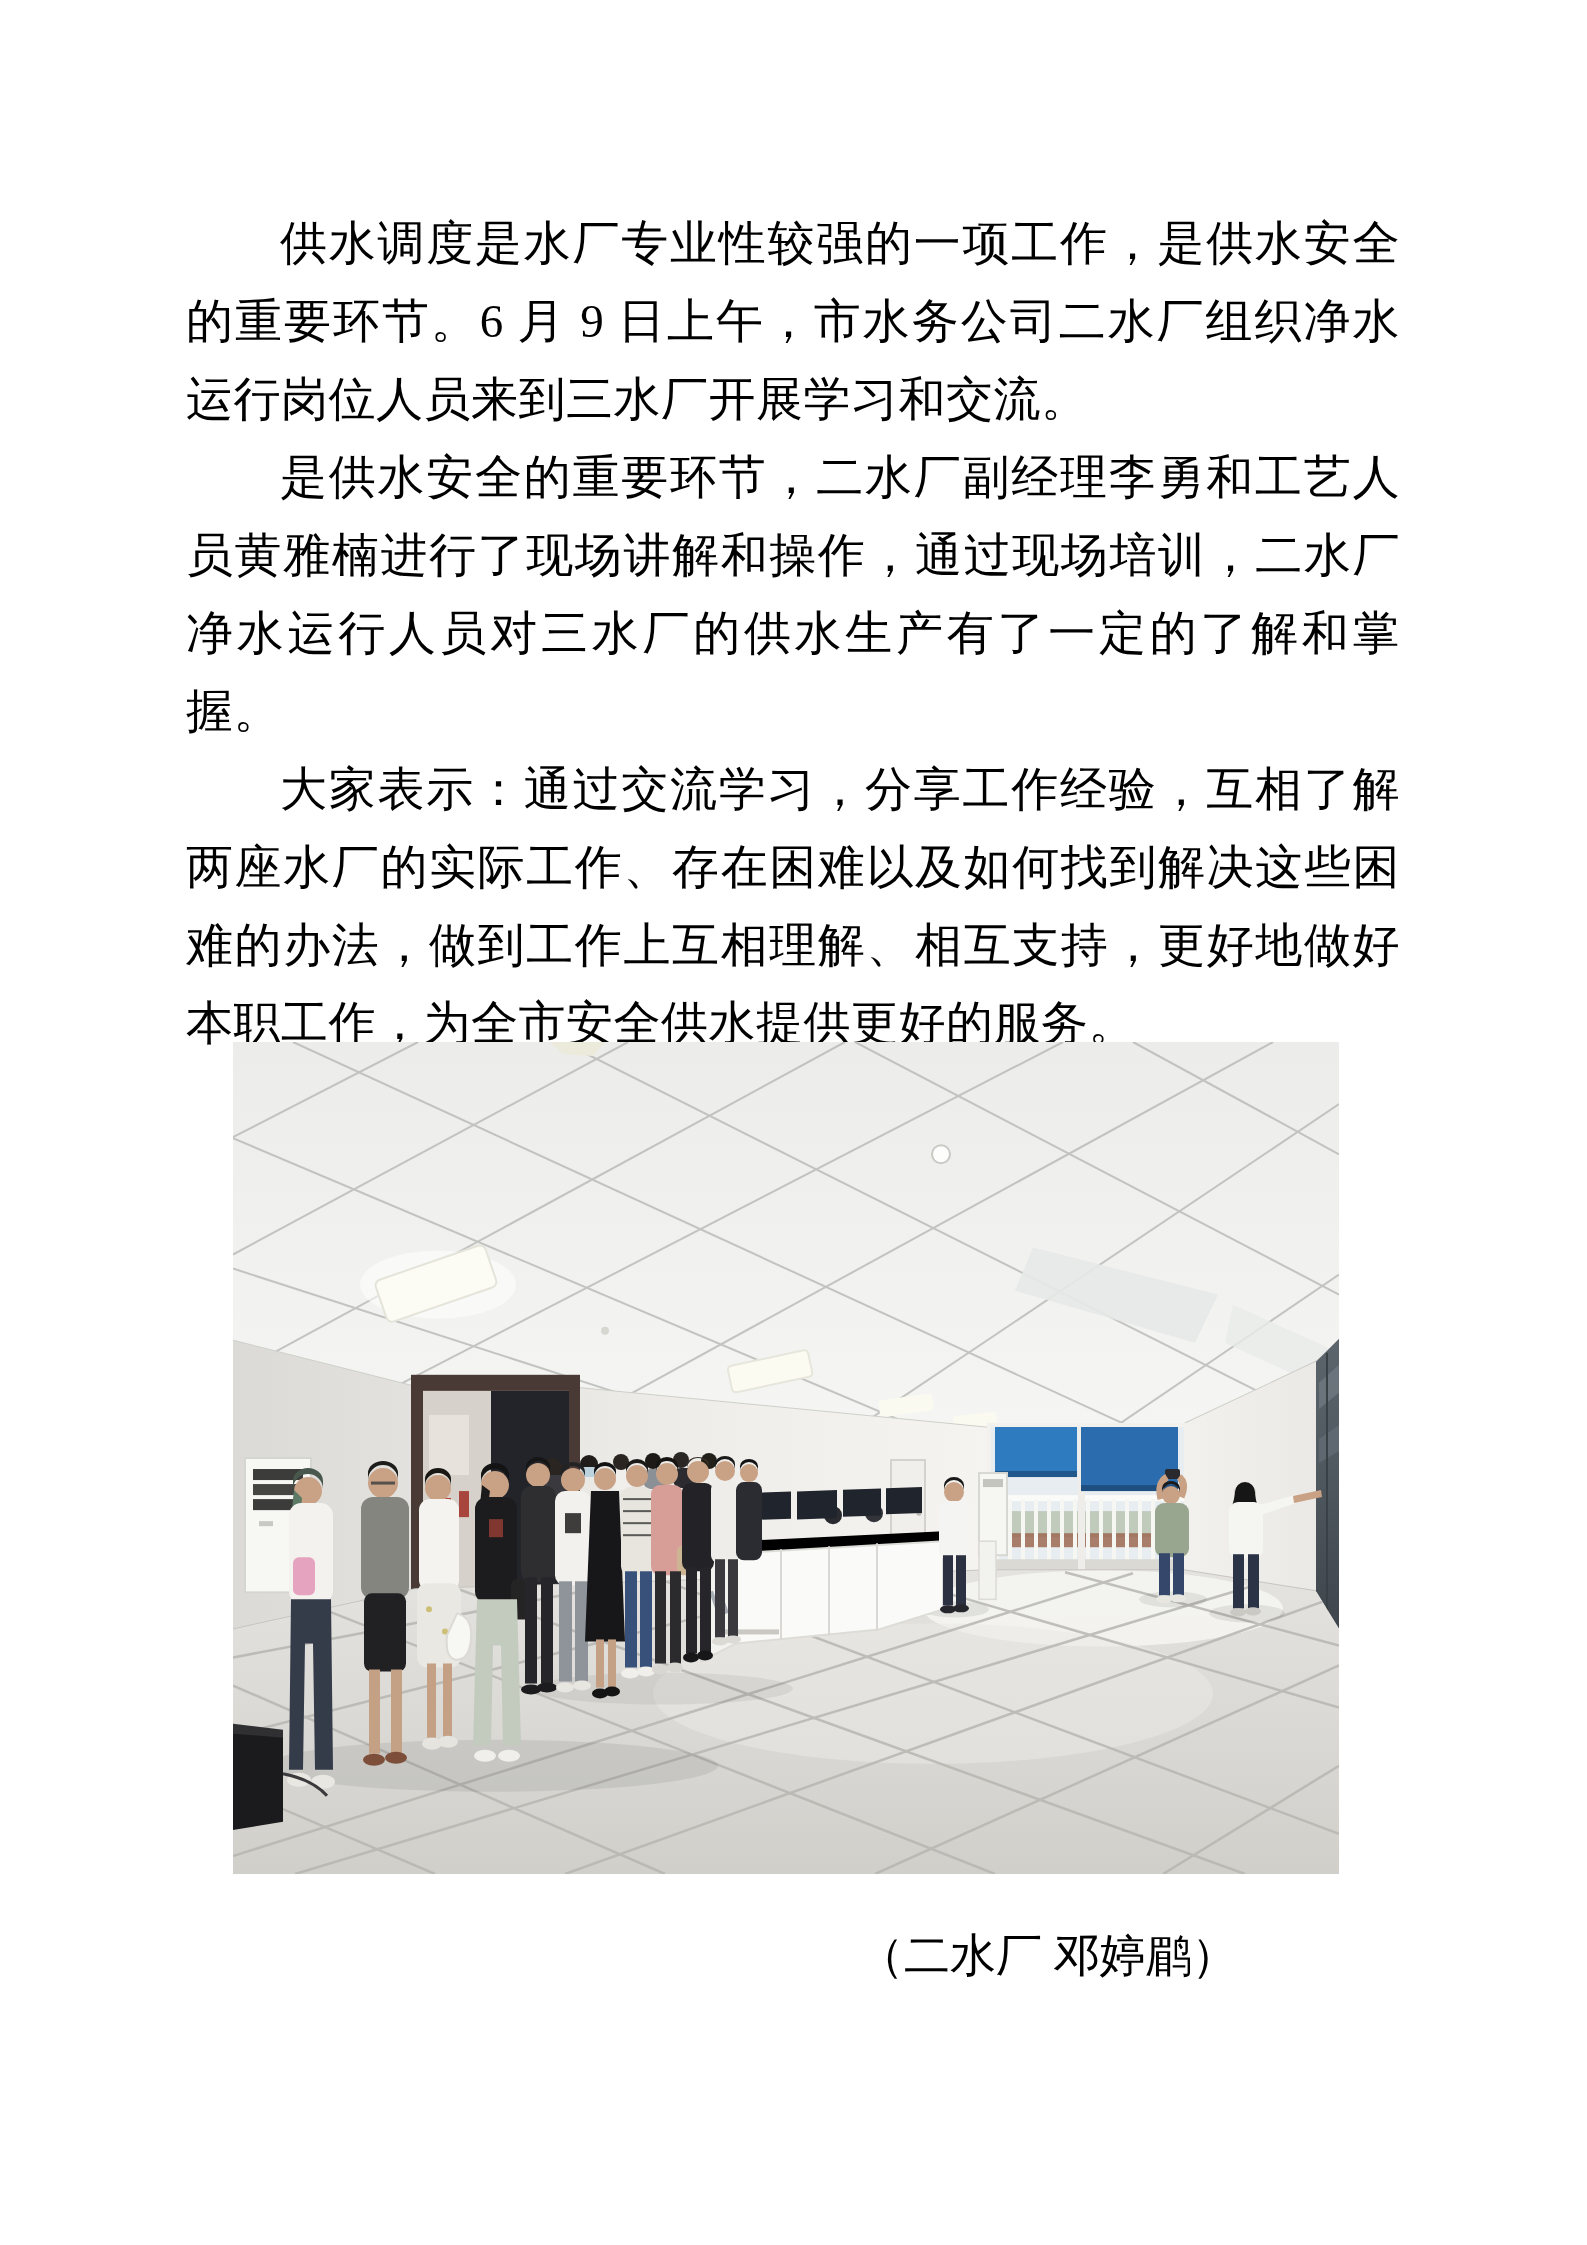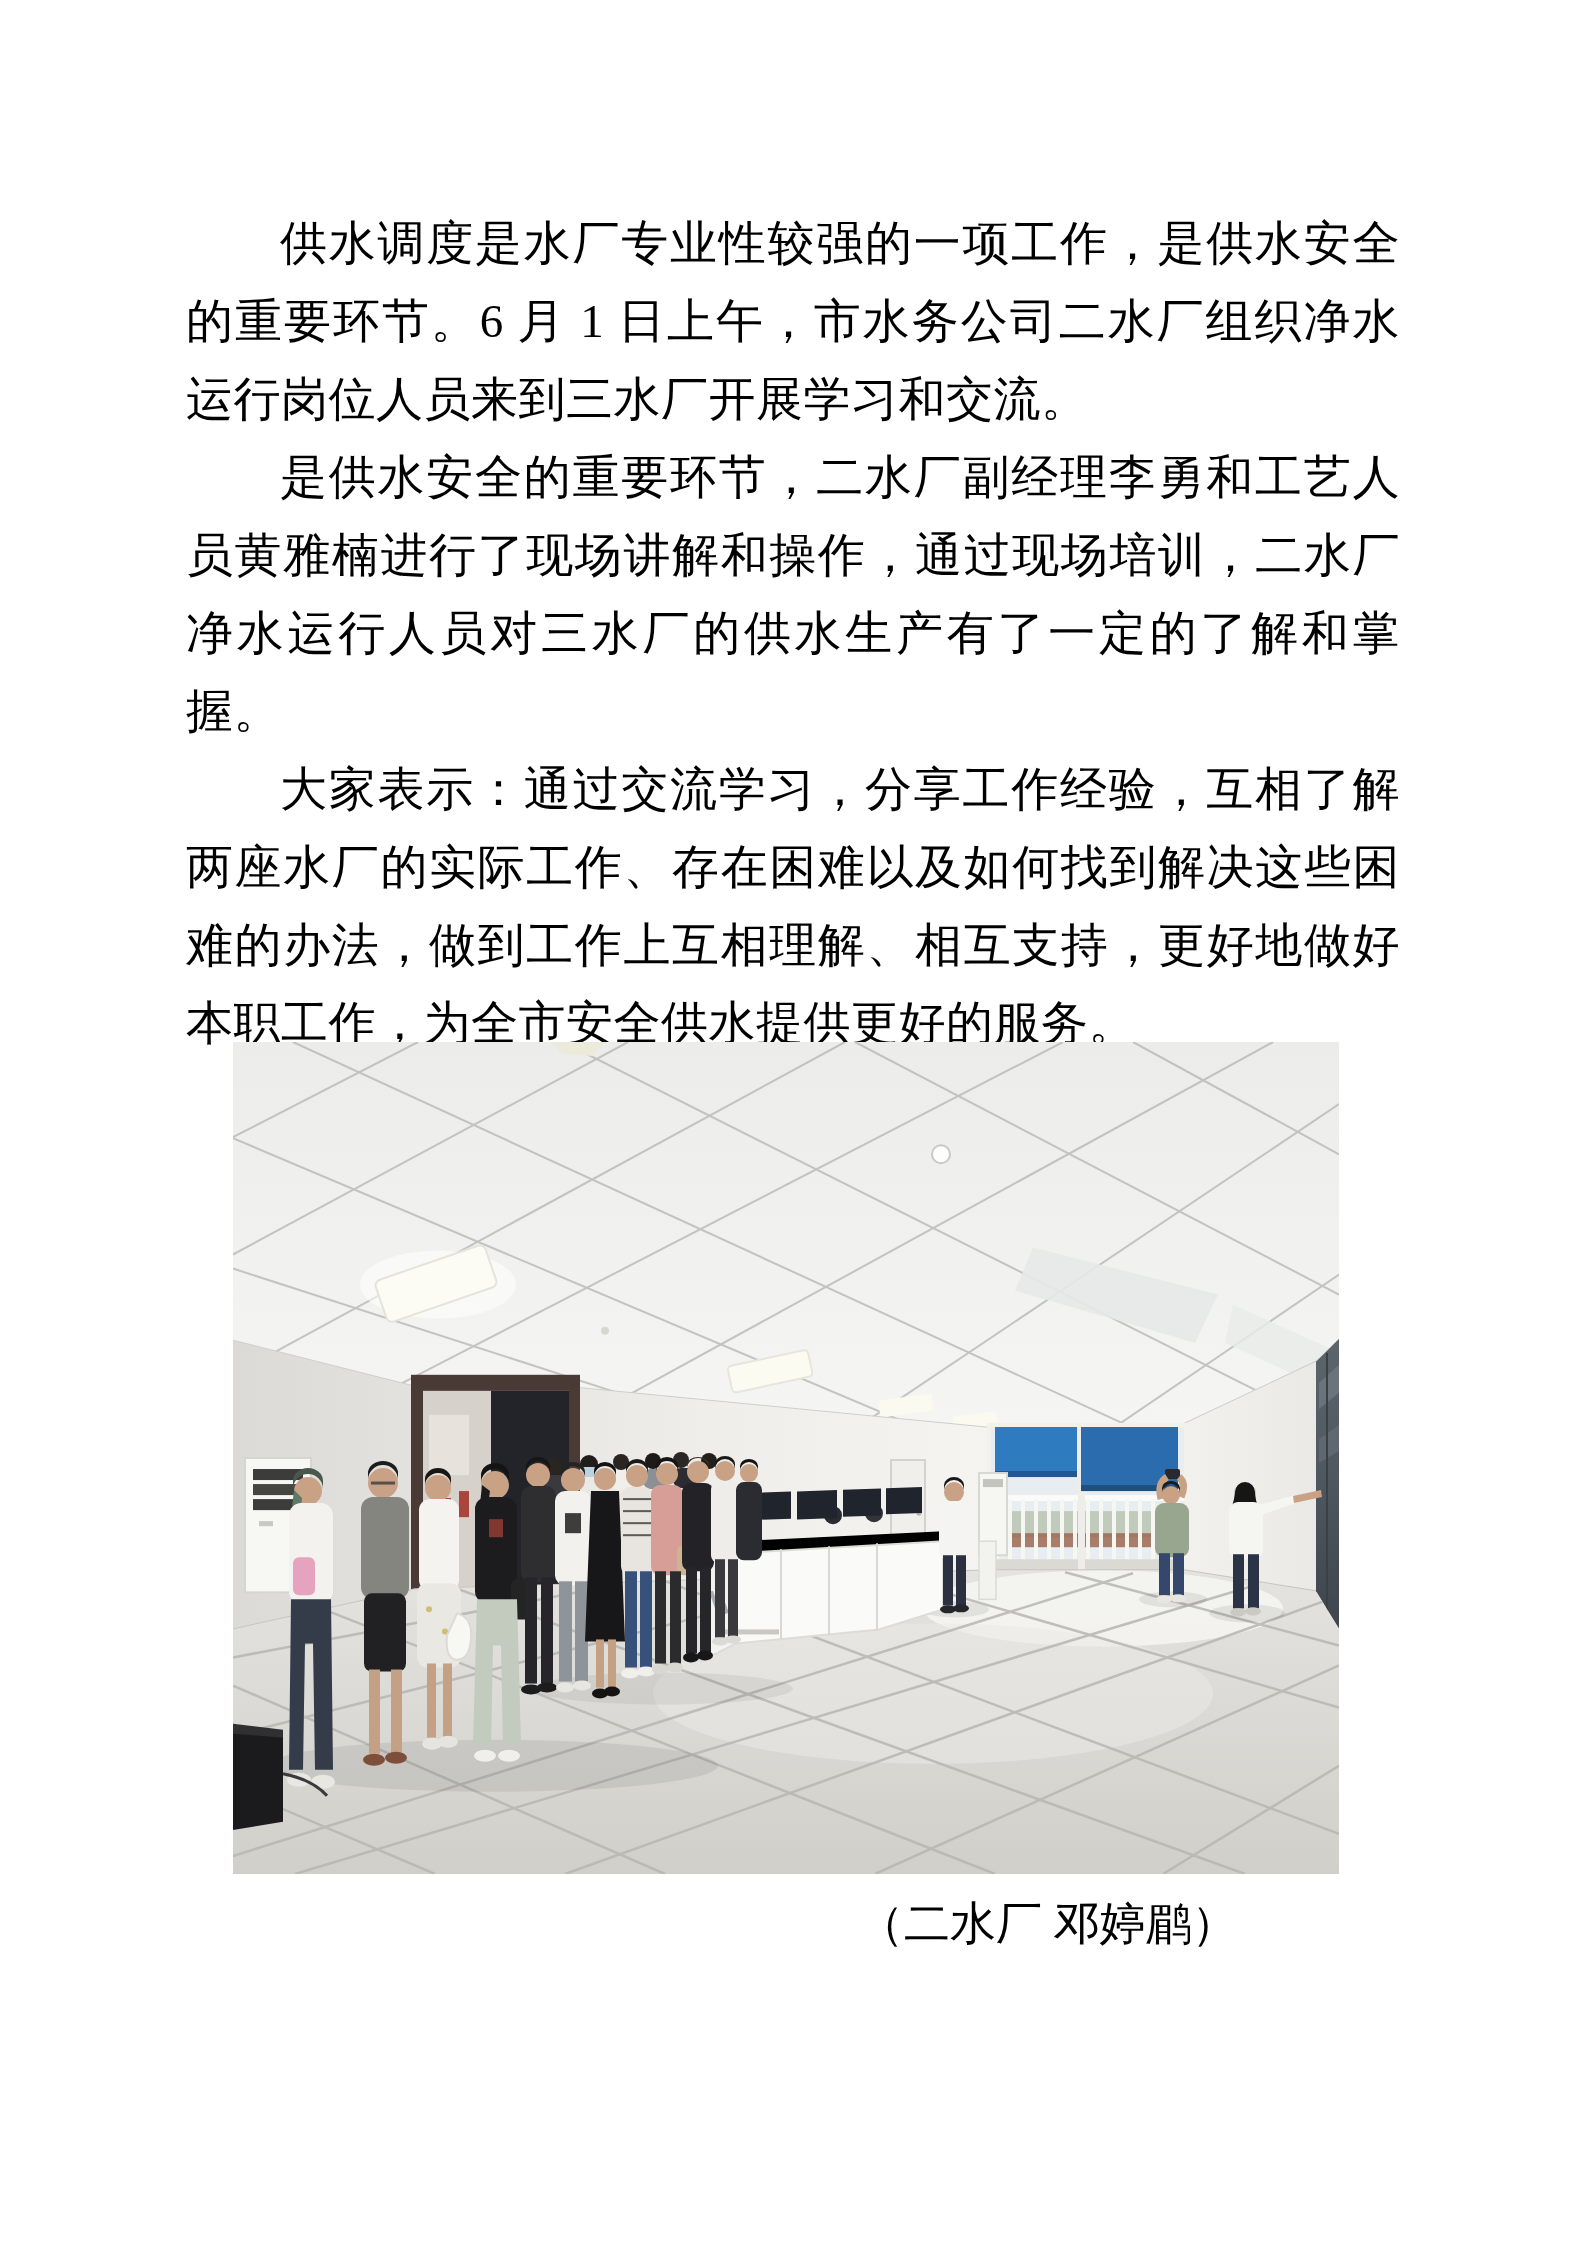--- a/index.html
+++ b/index.html
@@ -23,33 +23,33 @@
     letter-spacing:0.5px;
   }
   .photo-figure{
     width:1106px;height:832px;
     margin:-20px 0 0 47px;
     overflow:hidden;
     background:#f0f0ee;
   }
   .photo-figure svg{display:block;width:100%;height:100%;}
   .caption{
-    margin:20px 0 0 672px;
+    margin:52px 0 0 672px;
     font-size:46px;
     line-height:60px;
     white-space:nowrap;
   }
 </style>
 </head>
 <body>
 
 <div class="page">
 
   <div class="article">
-    <p>供水调度是水厂专业性较强的一项工作，是供水安全的重要环节。6 月 1 日上午，市水务公司二水厂组织净水运行岗位人员来到三水厂开展学习和交流。</p>
+    <p>供水调度是水厂专业性较强的一项工作，是供水安全的重要环节。6 月 9 日上午，市水务公司二水厂组织净水运行岗位人员来到三水厂开展学习和交流。</p>
     <p>是供水安全的重要环节，二水厂副经理李勇和工艺人员黄雅楠进行了现场讲解和操作，通过现场培训，二水厂净水运行人员对三水厂的供水生产有了一定的了解和掌握。</p>
     <p>大家表示：通过交流学习，分享工作经验，互相了解两座水厂的实际工作、存在困难以及如何找到解决这些困难的办法，做到工作上互相理解、相互支持，更好地做好本职工作，为全市安全供水提供更好的服务。</p>
   </div>
 
   <div class="photo-figure">
     <svg viewBox="0 0 1106 830" preserveAspectRatio="none">
       <defs>
         <linearGradient id="ceilGrad" x1="0" y1="0" x2="0" y2="1">
           <stop offset="0" stop-color="#ececea"></stop>
           <stop offset="1" stop-color="#f5f5f3"></stop>

